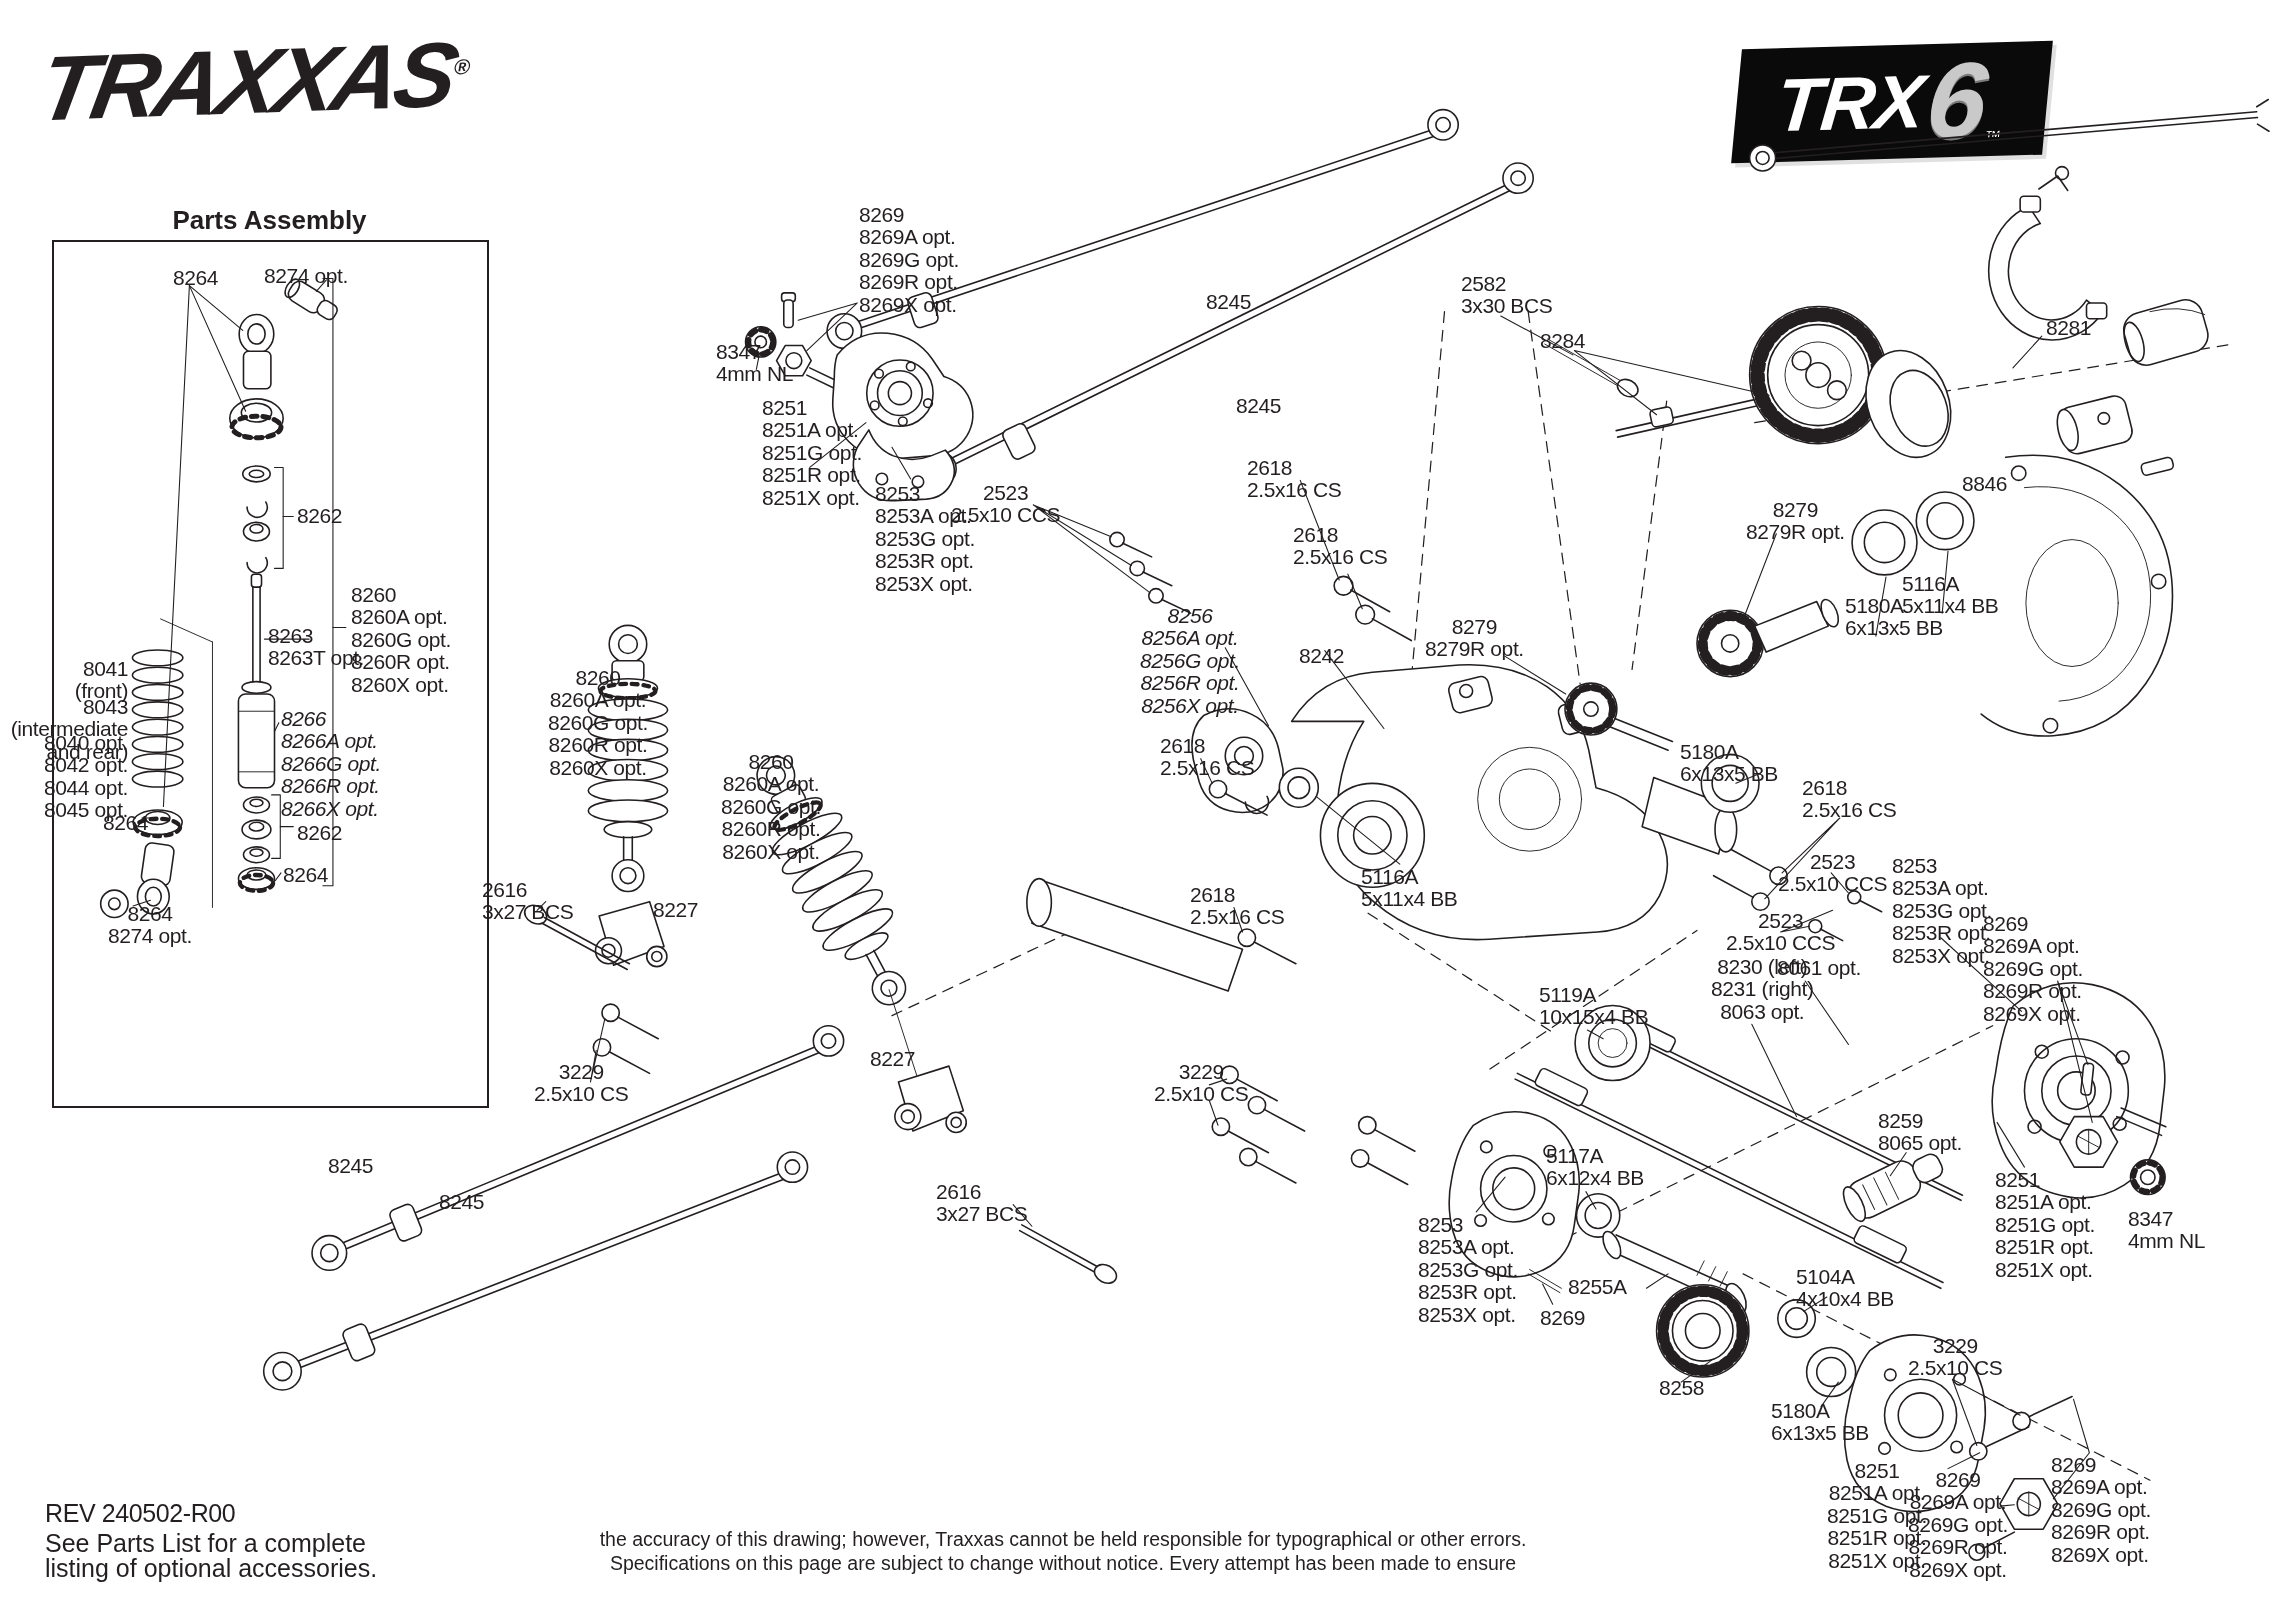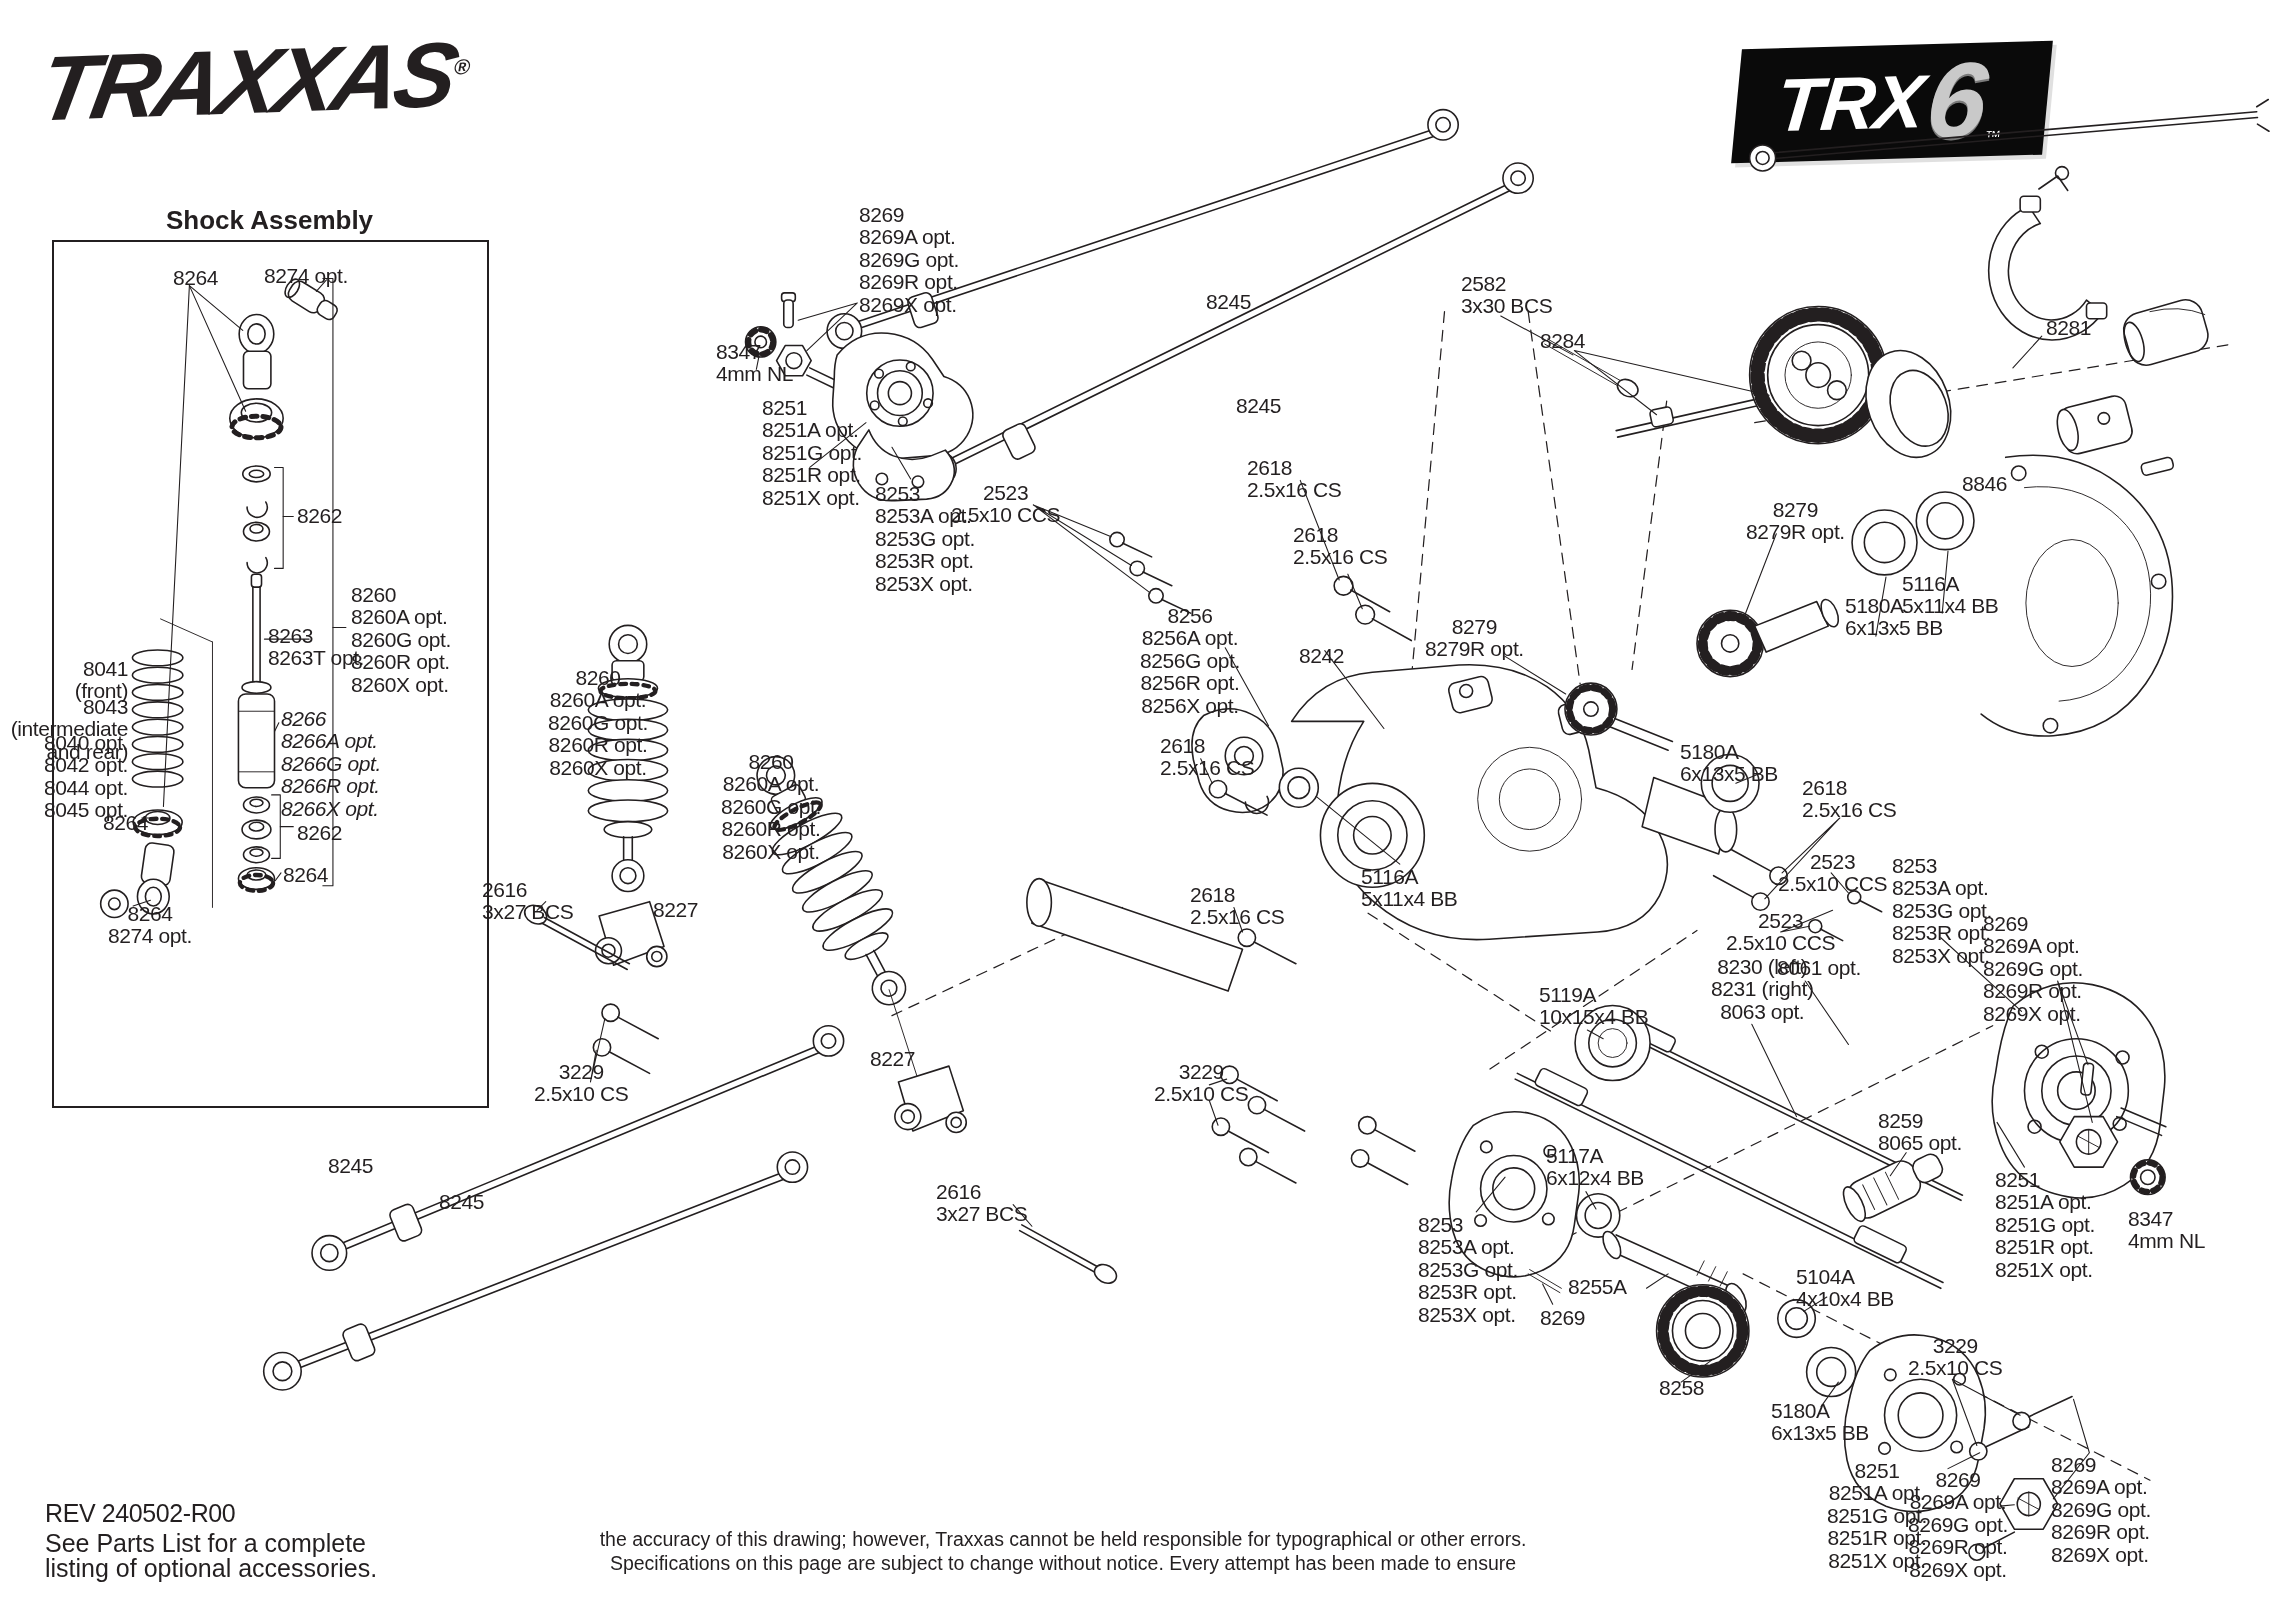--- a/index.html
+++ b/index.html
@@ -504,21 +504,21 @@
 
   <div class="brand"><span>TRAXXAS</span><sup>®</sup></div>
 
   <div class="trx6">
     <span class="trx">TRX</span>
       <span class="six">6</span>
       <span class="tm">™</span>
   </div>
 
 
-  <div class="inset-title">Shock Assembly</div>
+  <div class="inset-title">Parts Assembly</div>
   <div class="inset-box"></div>
 
   <div id="callouts">
       <div class="callout" style="left: 173px; top: 267px;">8264</div>
       <div class="callout" style="left: 264px; top: 265px;">8274 opt.</div>
       <div class="callout" style="left: 297px; top: 505px;">8262</div>
       <div class="callout" style="left: 268px; top: 625px;">8263
 8263T opt.</div>
       <div class="callout" style="left: 351px; top: 584px;">8260
 8260A opt.
@@ -556,21 +556,21 @@
 8251G opt.
 8251R opt.
 8251X opt.</div>
       <div class="callout" style="left: 875px; top: 483px;">8253
 8253A opt.
 8253G opt.
 8253R opt.
 8253X opt.</div>
       <div class="callout center" style="left: 951px; top: 482px;">2523
 2.5x10 CCS</div>
-      <div class="callout center" style="left: 1140px; top: 605px;">8256
+      <div class="callout center" style="left: 1140px; top: 605px; font-style: italic;">8256
 8256A opt.
 8256G opt.
 8256R opt.
 8256X opt.</div>
       <div class="callout" style="left: 1299px; top: 629px; margin-top: 16px;">8242</div>
       <div class="callout" style="left: 1206px; top: 291px;">8245</div>
       <div class="callout" style="left: 1236px; top: 395px;">8245</div>
       <div class="callout" style="left: 1461px; top: 273px;">2582
 3x30 BCS</div>
       <div class="callout" style="left: 1540px; top: 330px;">8284</div>

